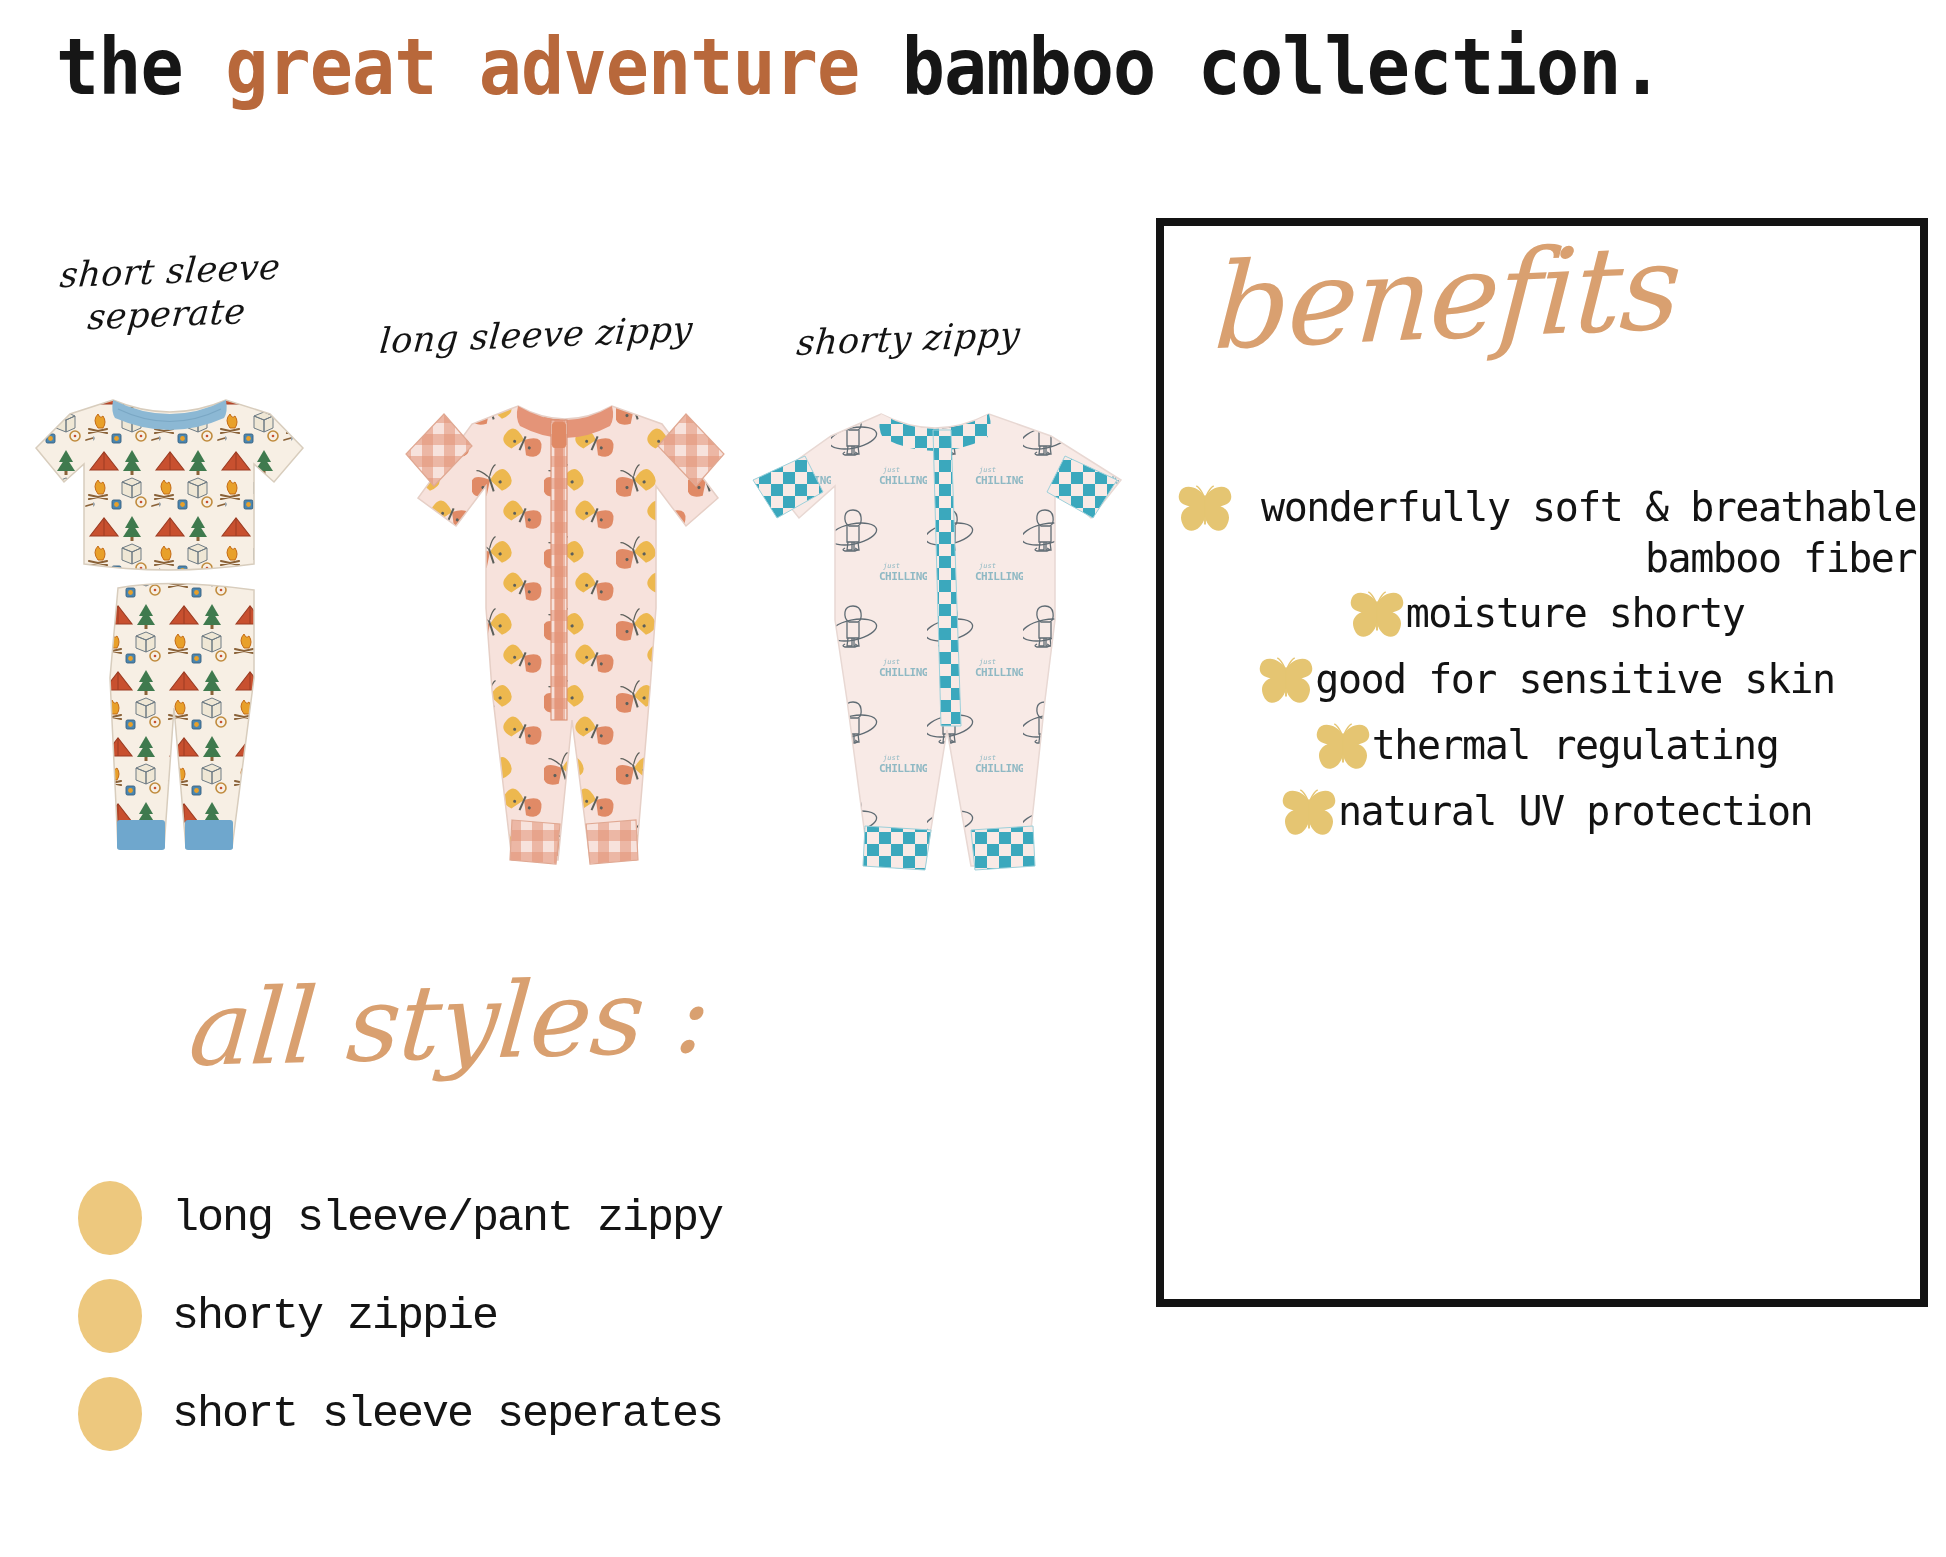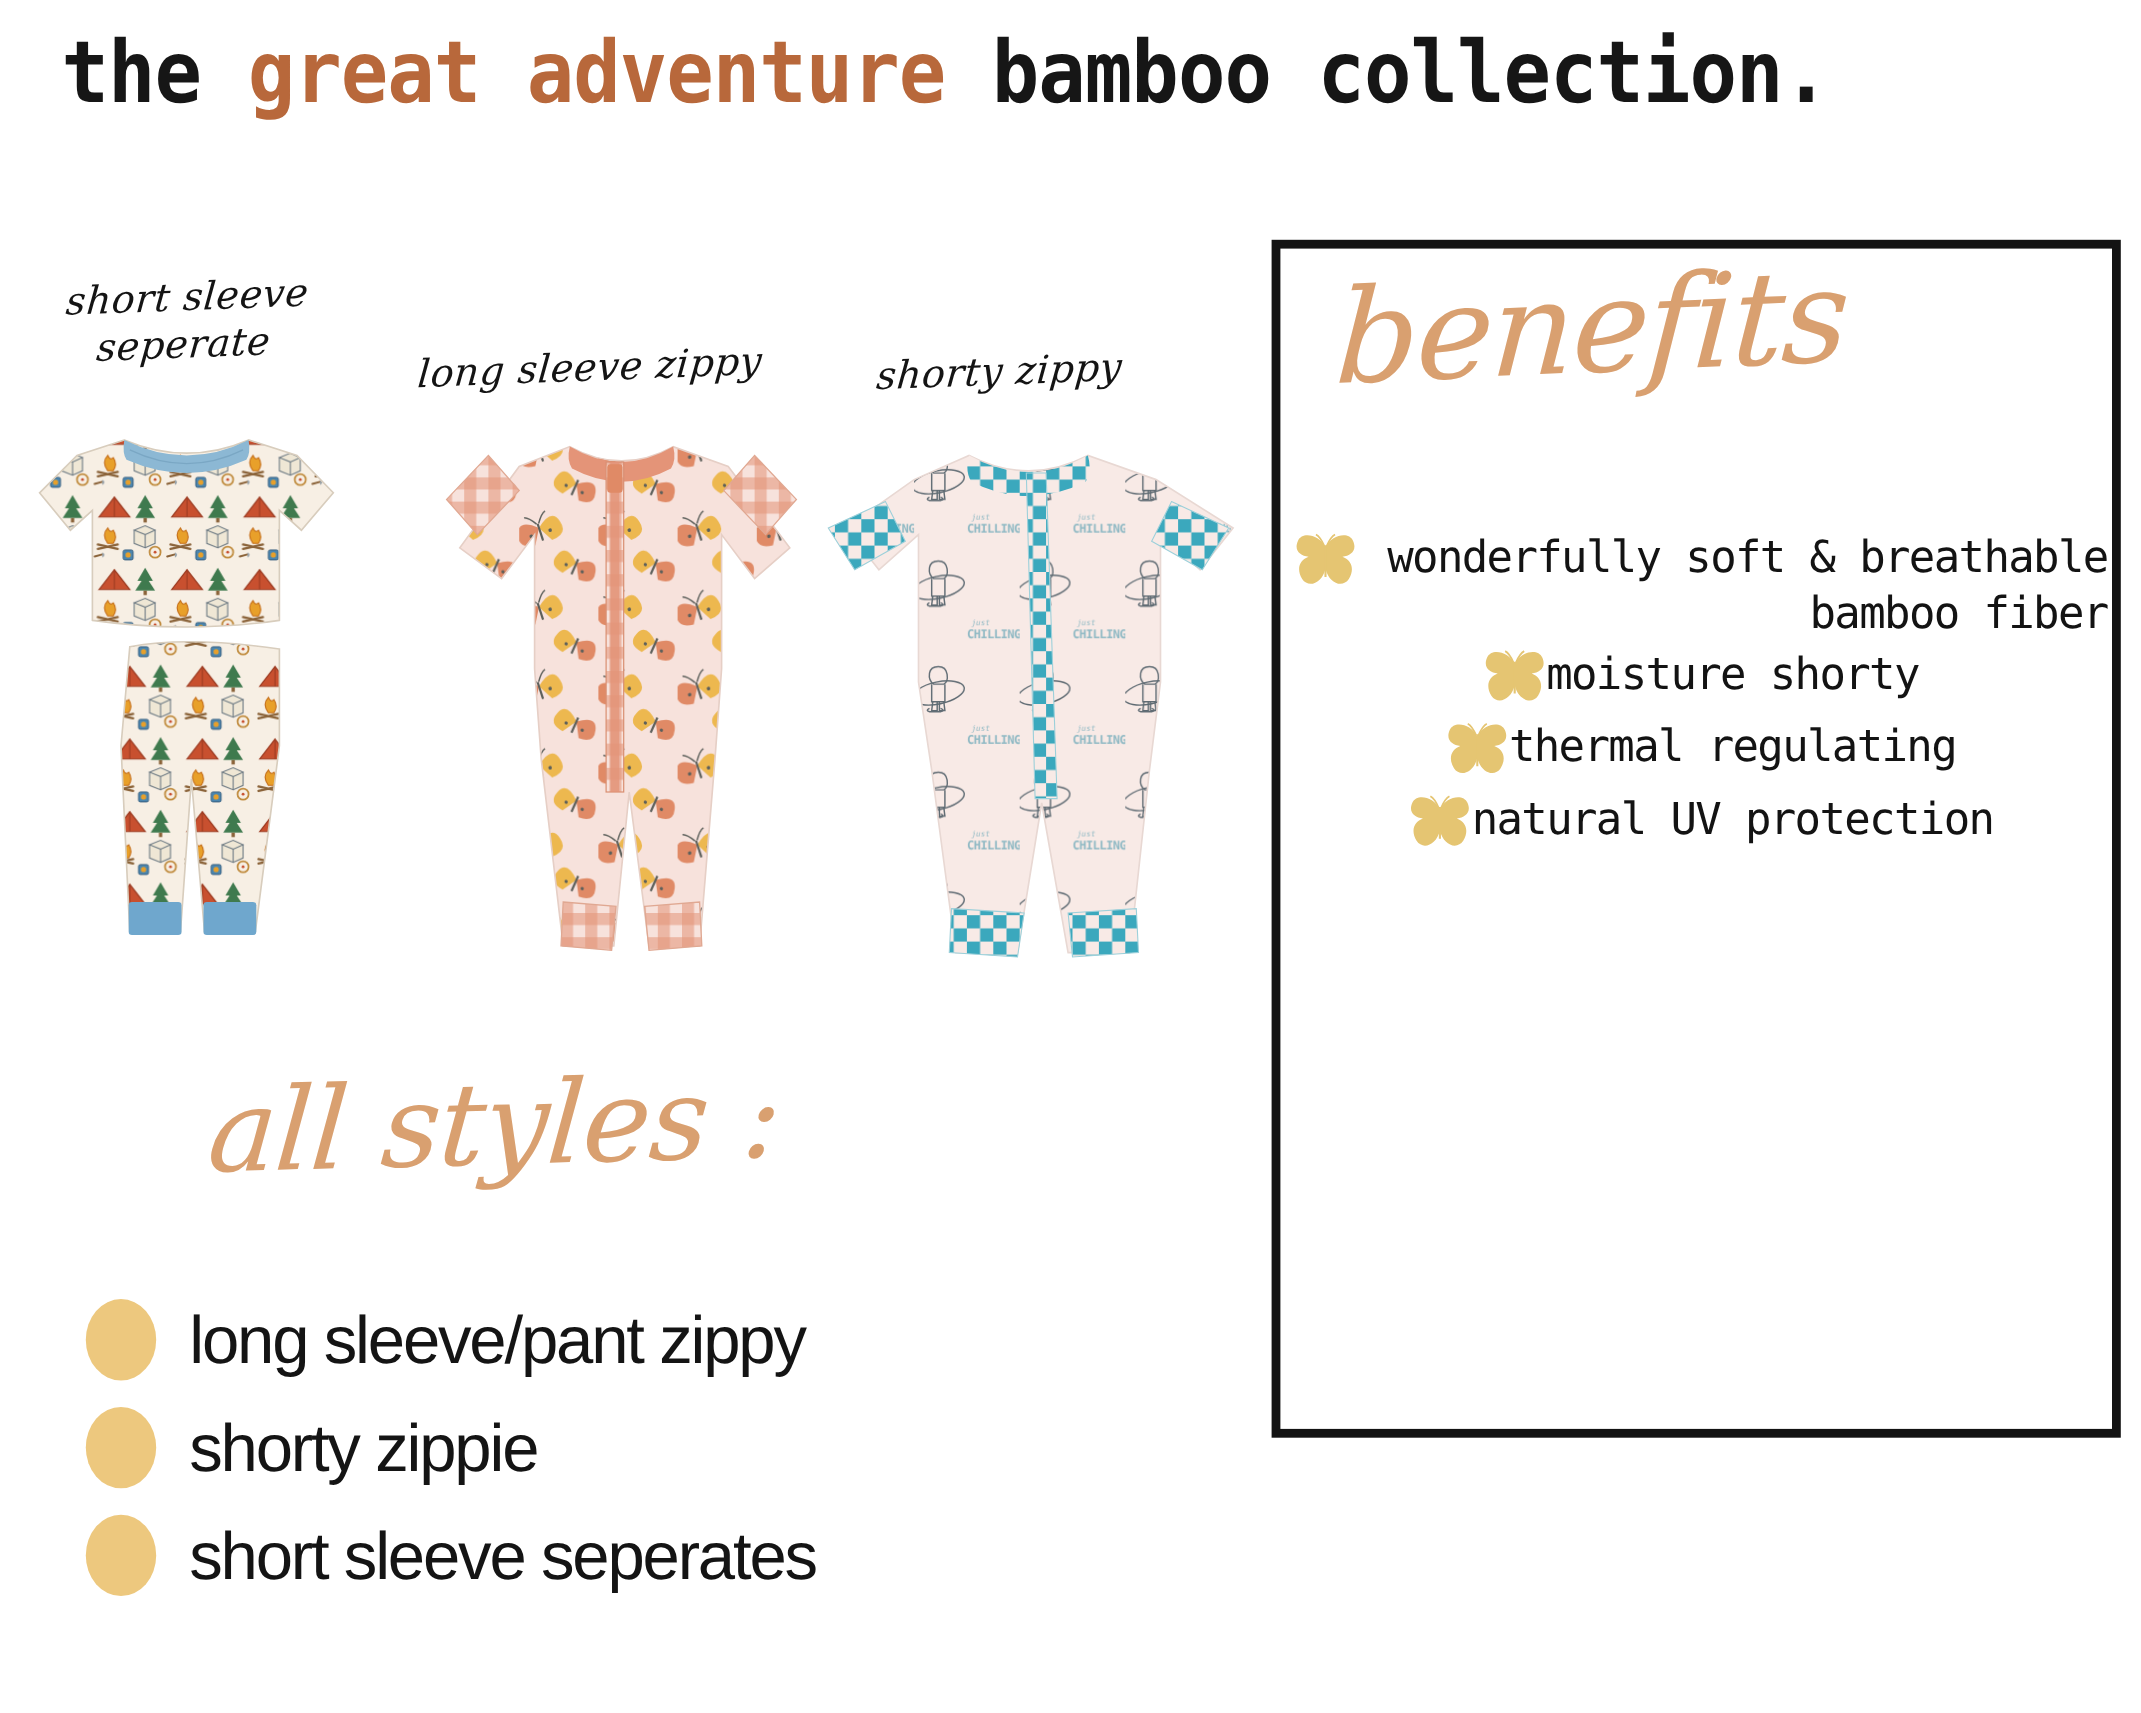--- a/index.html
+++ b/index.html
@@ -108,22 +108,22 @@
   }
   .srow{display:flex;align-items:center;margin-bottom:22px;height:76px;}
   .sdot{
     flex:0 0 auto;
     width:64px;height:74px;
     border-radius:50%;
     background:#edc87e;
     margin-right:30px;
   }
   .stext{
-    font-family:Liberation Sans, sans-serif;
-    font-size:61px;
+    font-family:Liberation Mono, monospace;
+    font-size:45px;
     color:#141414;
     letter-spacing:-2px;
     white-space:nowrap;
   }
 </style>
 </head>
 <body>
 
 <div class="title">
   <span class="blk">the </span><span class="org">great adventure</span><span class="blk"> bamboo collection.</span>
@@ -301,20 +301,29 @@
   <div class="brow">
     <svg class="bfly" viewBox="0 0 60 56">
       <path d="M30 14 C24 2 8 -1 4 8 C0 17 6 22 14 23 C6 26 2 34 8 44 C14 53 27 48 30 34 Z" fill="#e5c572"></path>
       <path d="M30 14 C36 2 52 -1 56 8 C60 17 54 22 46 23 C54 26 58 34 52 44 C46 53 33 48 30 34 Z" fill="#e5c572"></path>
       <path d="M29 12 l0 30 l2 0 l0-30 z" fill="#e5c572"></path>
       <path d="M29 13 q-4-9 -8-11 M31 13 q4-9 8-11" stroke="#e5c572" stroke-width="1.6" fill="none"></path>
     </svg>
     <div class="btext">moisture shorty</div>
   </div>
 
+  <div class="brow">
+    <svg class="bfly" viewBox="0 0 60 56">
+      <path d="M30 14 C24 2 8 -1 4 8 C0 17 6 22 14 23 C6 26 2 34 8 44 C14 53 27 48 30 34 Z" fill="#e5c572"></path>
+      <path d="M30 14 C36 2 52 -1 56 8 C60 17 54 22 46 23 C54 26 58 34 52 44 C46 53 33 48 30 34 Z" fill="#e5c572"></path>
+      <path d="M29 12 l0 30 l2 0 l0-30 z" fill="#e5c572"></path>
+      <path d="M29 13 q-4-9 -8-11 M31 13 q4-9 8-11" stroke="#e5c572" stroke-width="1.6" fill="none"></path>
+    </svg>
+    <div class="btext">good for sensitive skin</div>
+  </div>
 
   <div class="brow">
     <svg class="bfly" viewBox="0 0 60 56">
       <path d="M30 14 C24 2 8 -1 4 8 C0 17 6 22 14 23 C6 26 2 34 8 44 C14 53 27 48 30 34 Z" fill="#e5c572"></path>
       <path d="M30 14 C36 2 52 -1 56 8 C60 17 54 22 46 23 C54 26 58 34 52 44 C46 53 33 48 30 34 Z" fill="#e5c572"></path>
       <path d="M29 12 l0 30 l2 0 l0-30 z" fill="#e5c572"></path>
       <path d="M29 13 q-4-9 -8-11 M31 13 q4-9 8-11" stroke="#e5c572" stroke-width="1.6" fill="none"></path>
     </svg>
     <div class="btext">thermal regulating</div>
   </div>

